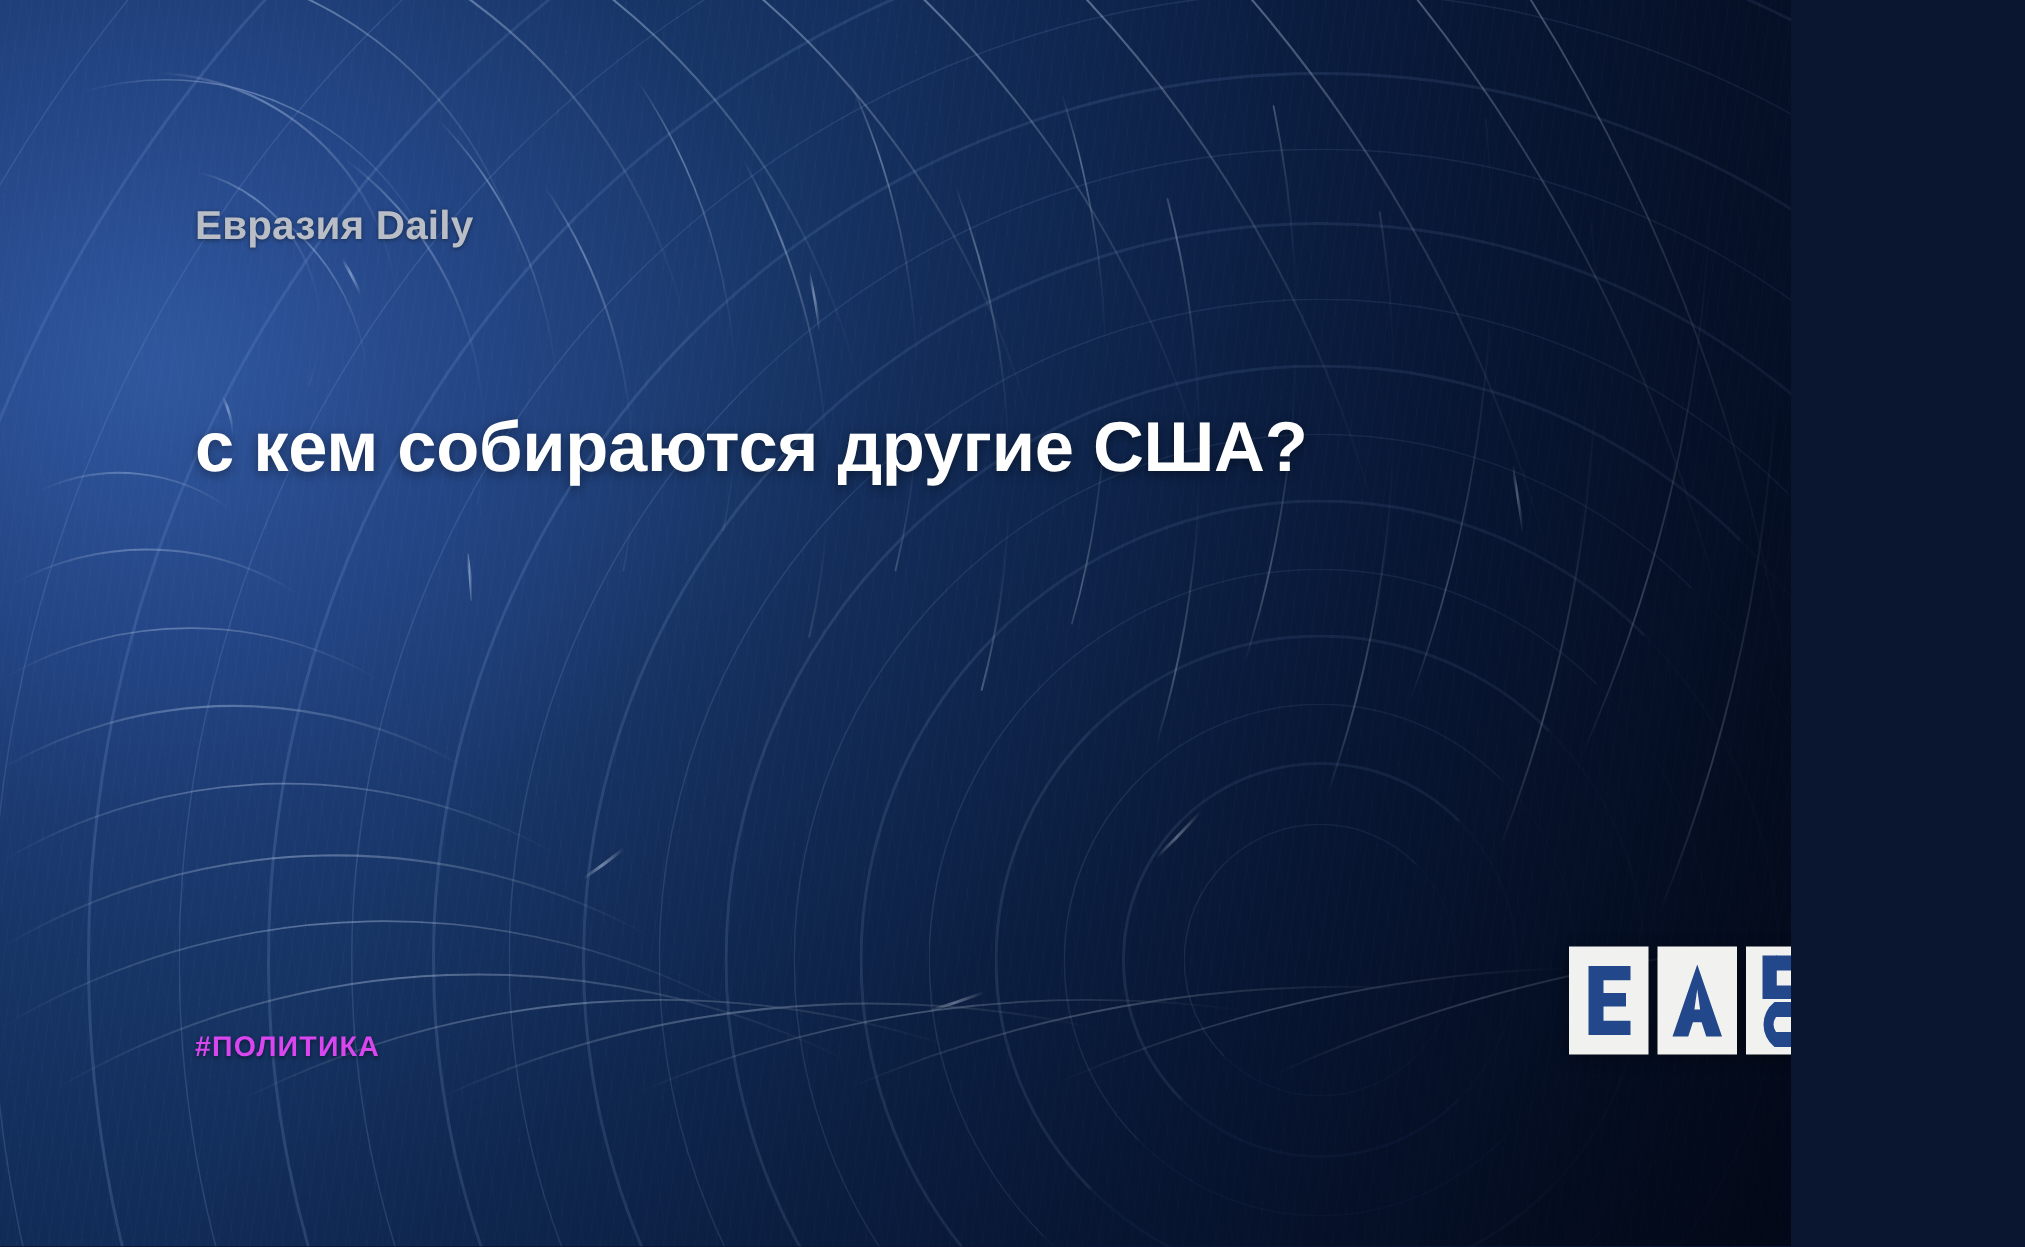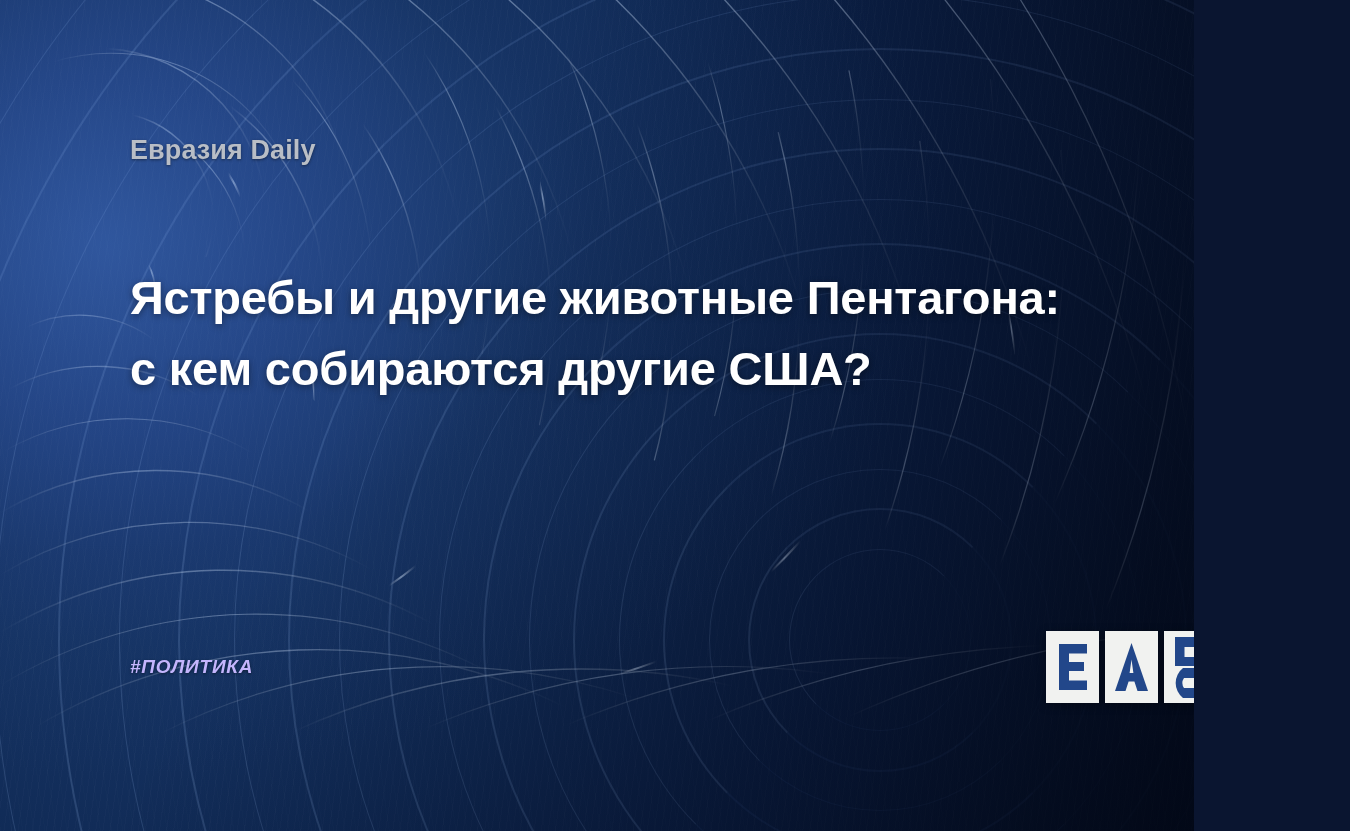--- a/index.html
+++ b/index.html
@@ -107,28 +107,27 @@
     text-shadow: 0 2px 7px rgba(0,0,0,0.40);
   }
   .headline .ln {
     display: block;
     white-space: nowrap;
   }
 
   .tag {
     position: absolute;
     left: 130px;
-    top: 656px;
+    top: 688px;
     font-size: 19px;
     font-weight: bold;
     letter-spacing: 0.8px;
-    color: #c4b5fd;
+    color: #d946ef;
     text-shadow: 0 1px 3px rgba(0,0,0,0.45);
     white-space: nowrap;
-    font-style: italic;
   }
 
   
   .mark {
     position: absolute;
     left: 1046px;
     top: 631px;
     display: flex;
     gap: 6px;
     filter: drop-shadow(0 2px 5px rgba(0,0,0,0.35));
@@ -257,21 +256,20 @@
   </svg>
 
   <div class="noise"></div>
   <div class="bg-vignette"></div>
 
   <div class="content">
 
     <div class="brand">Евразия Daily</div>
 
     <h1 class="headline">
-      <span class="ln">Ястребы и другие животные Пентагона:</span>
       <span class="ln">с кем собираются другие США?</span>
     </h1>
 
     <div class="tag">#ПОЛИТИКА</div>
 
     <div class="mark">
       <div class="tile">
         <svg width="53" height="72" viewBox="0 0 53 72" aria-hidden="true">
           <path d="M13 13 H41 V22.5 H23 V31 H38 V40 H23 V49.5 H41 V59 H13 Z" fill="#22478a"></path>
         </svg>

